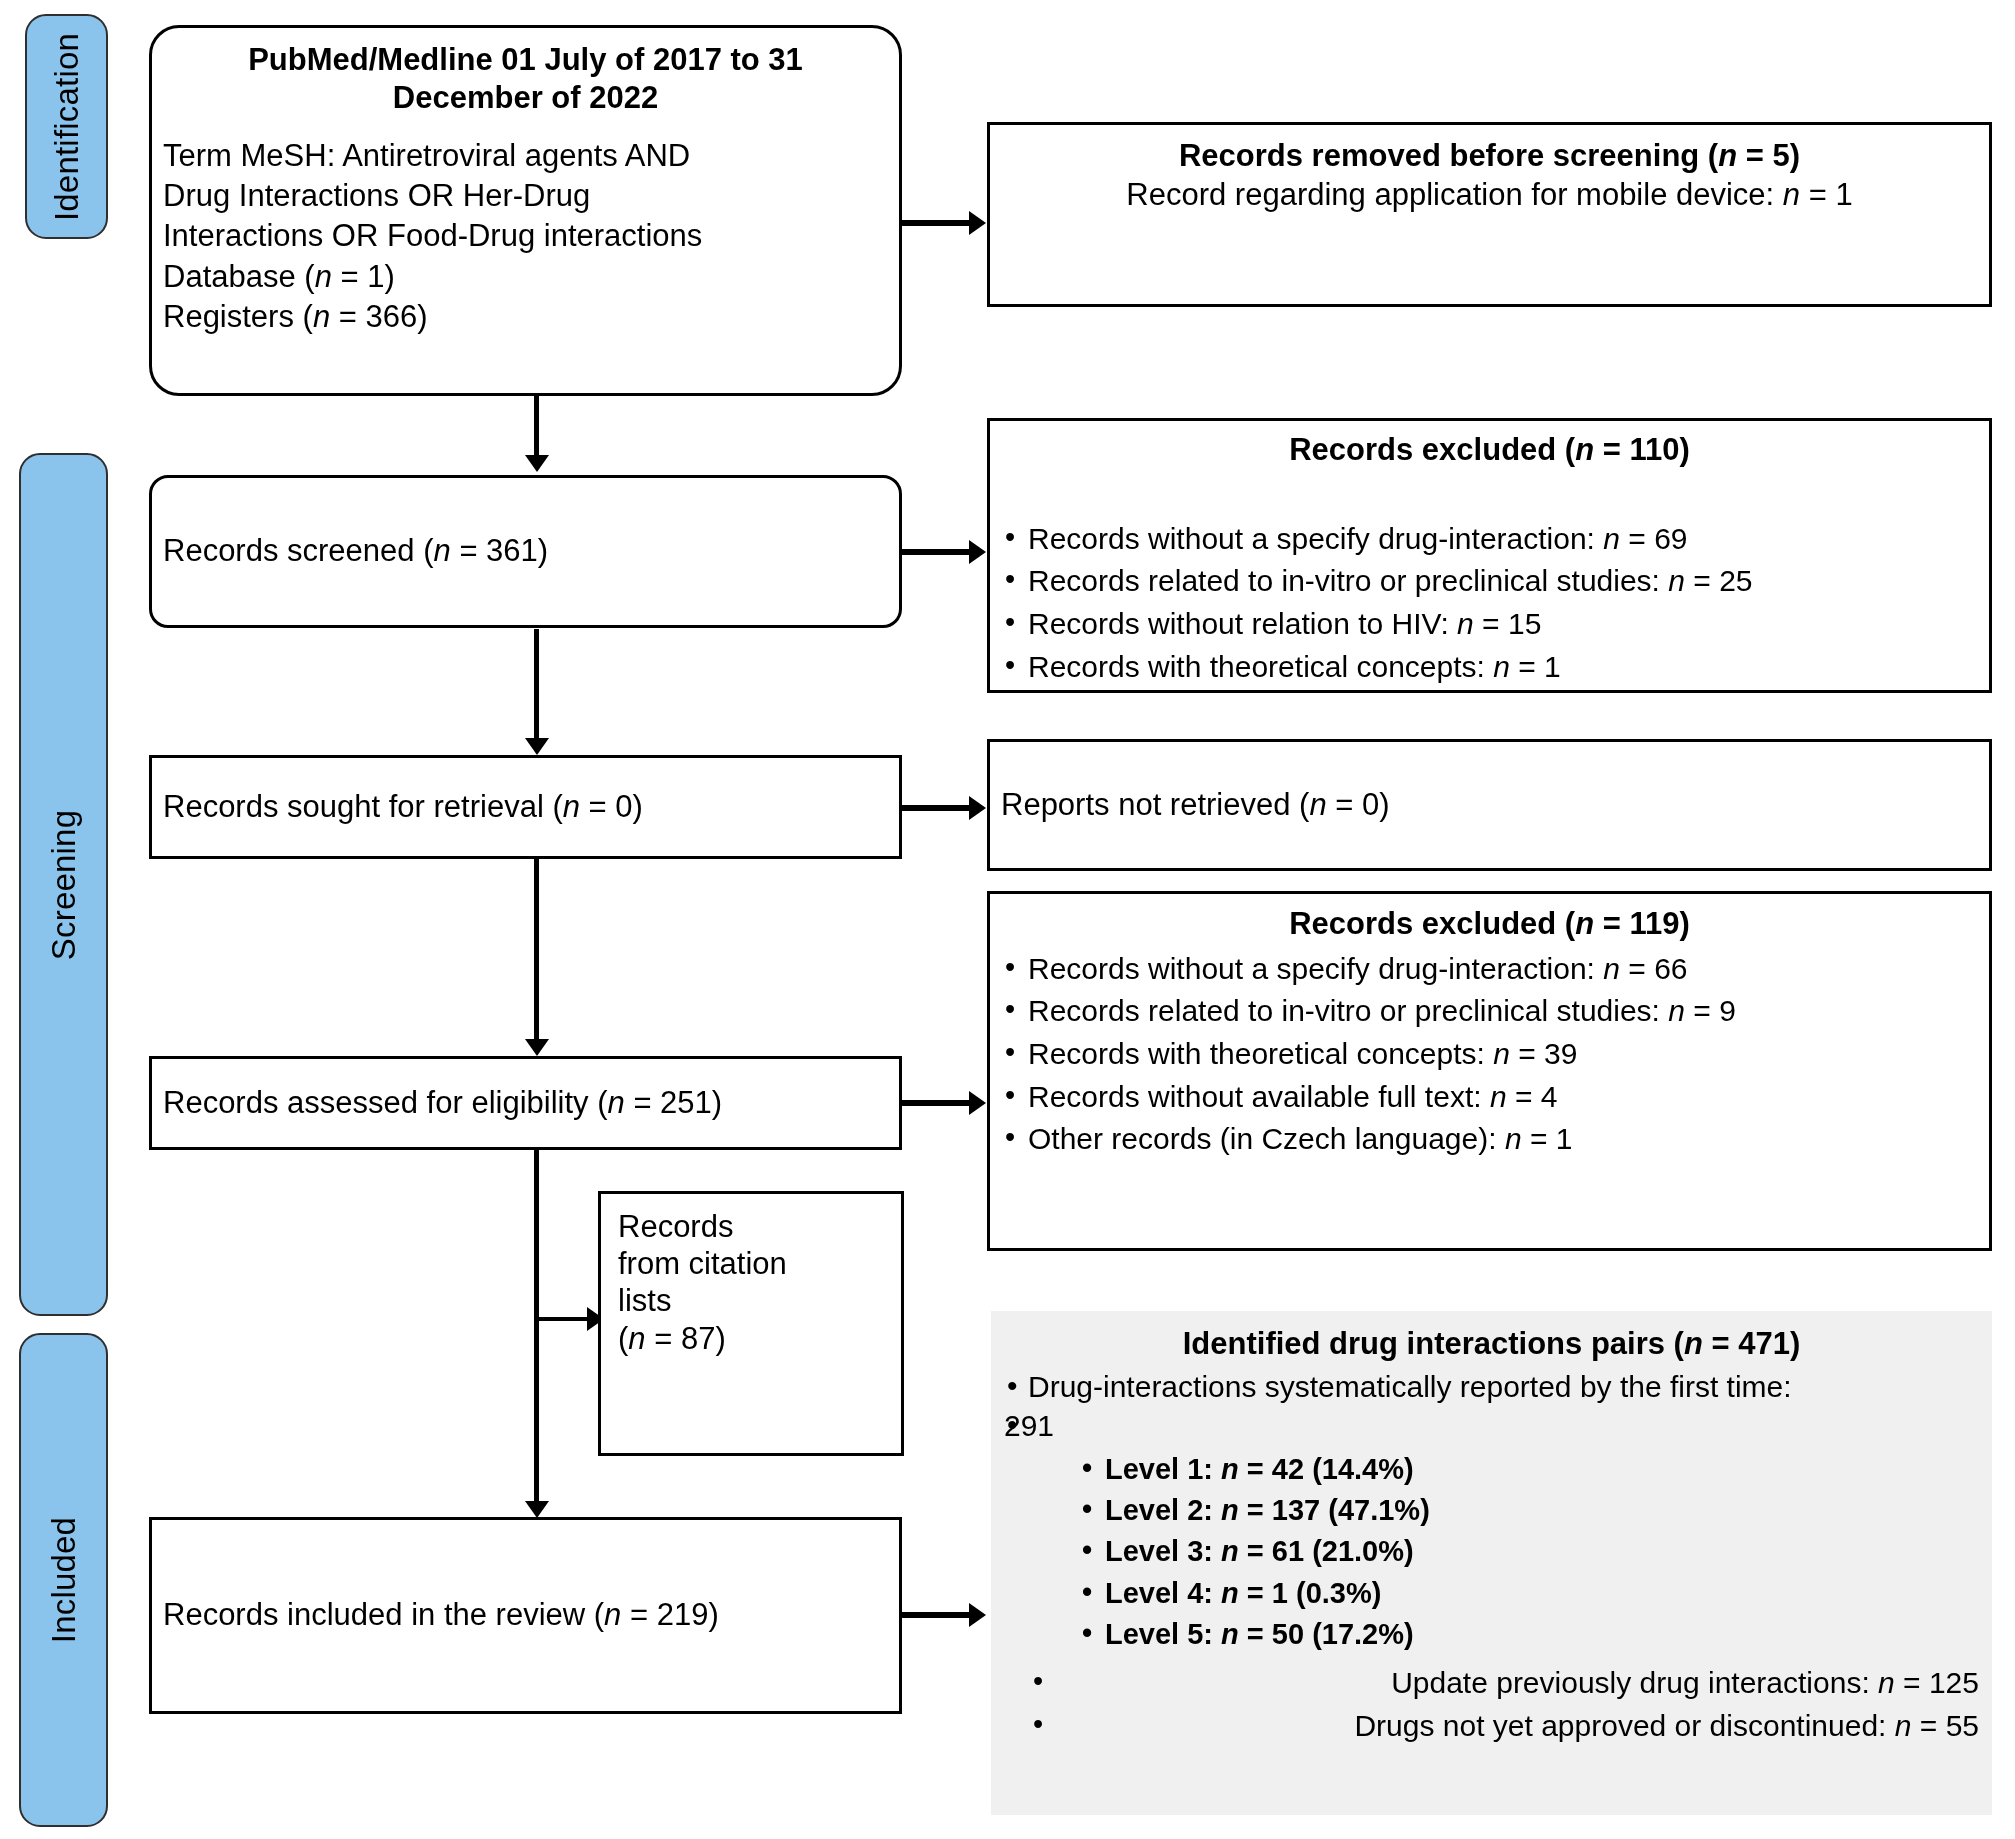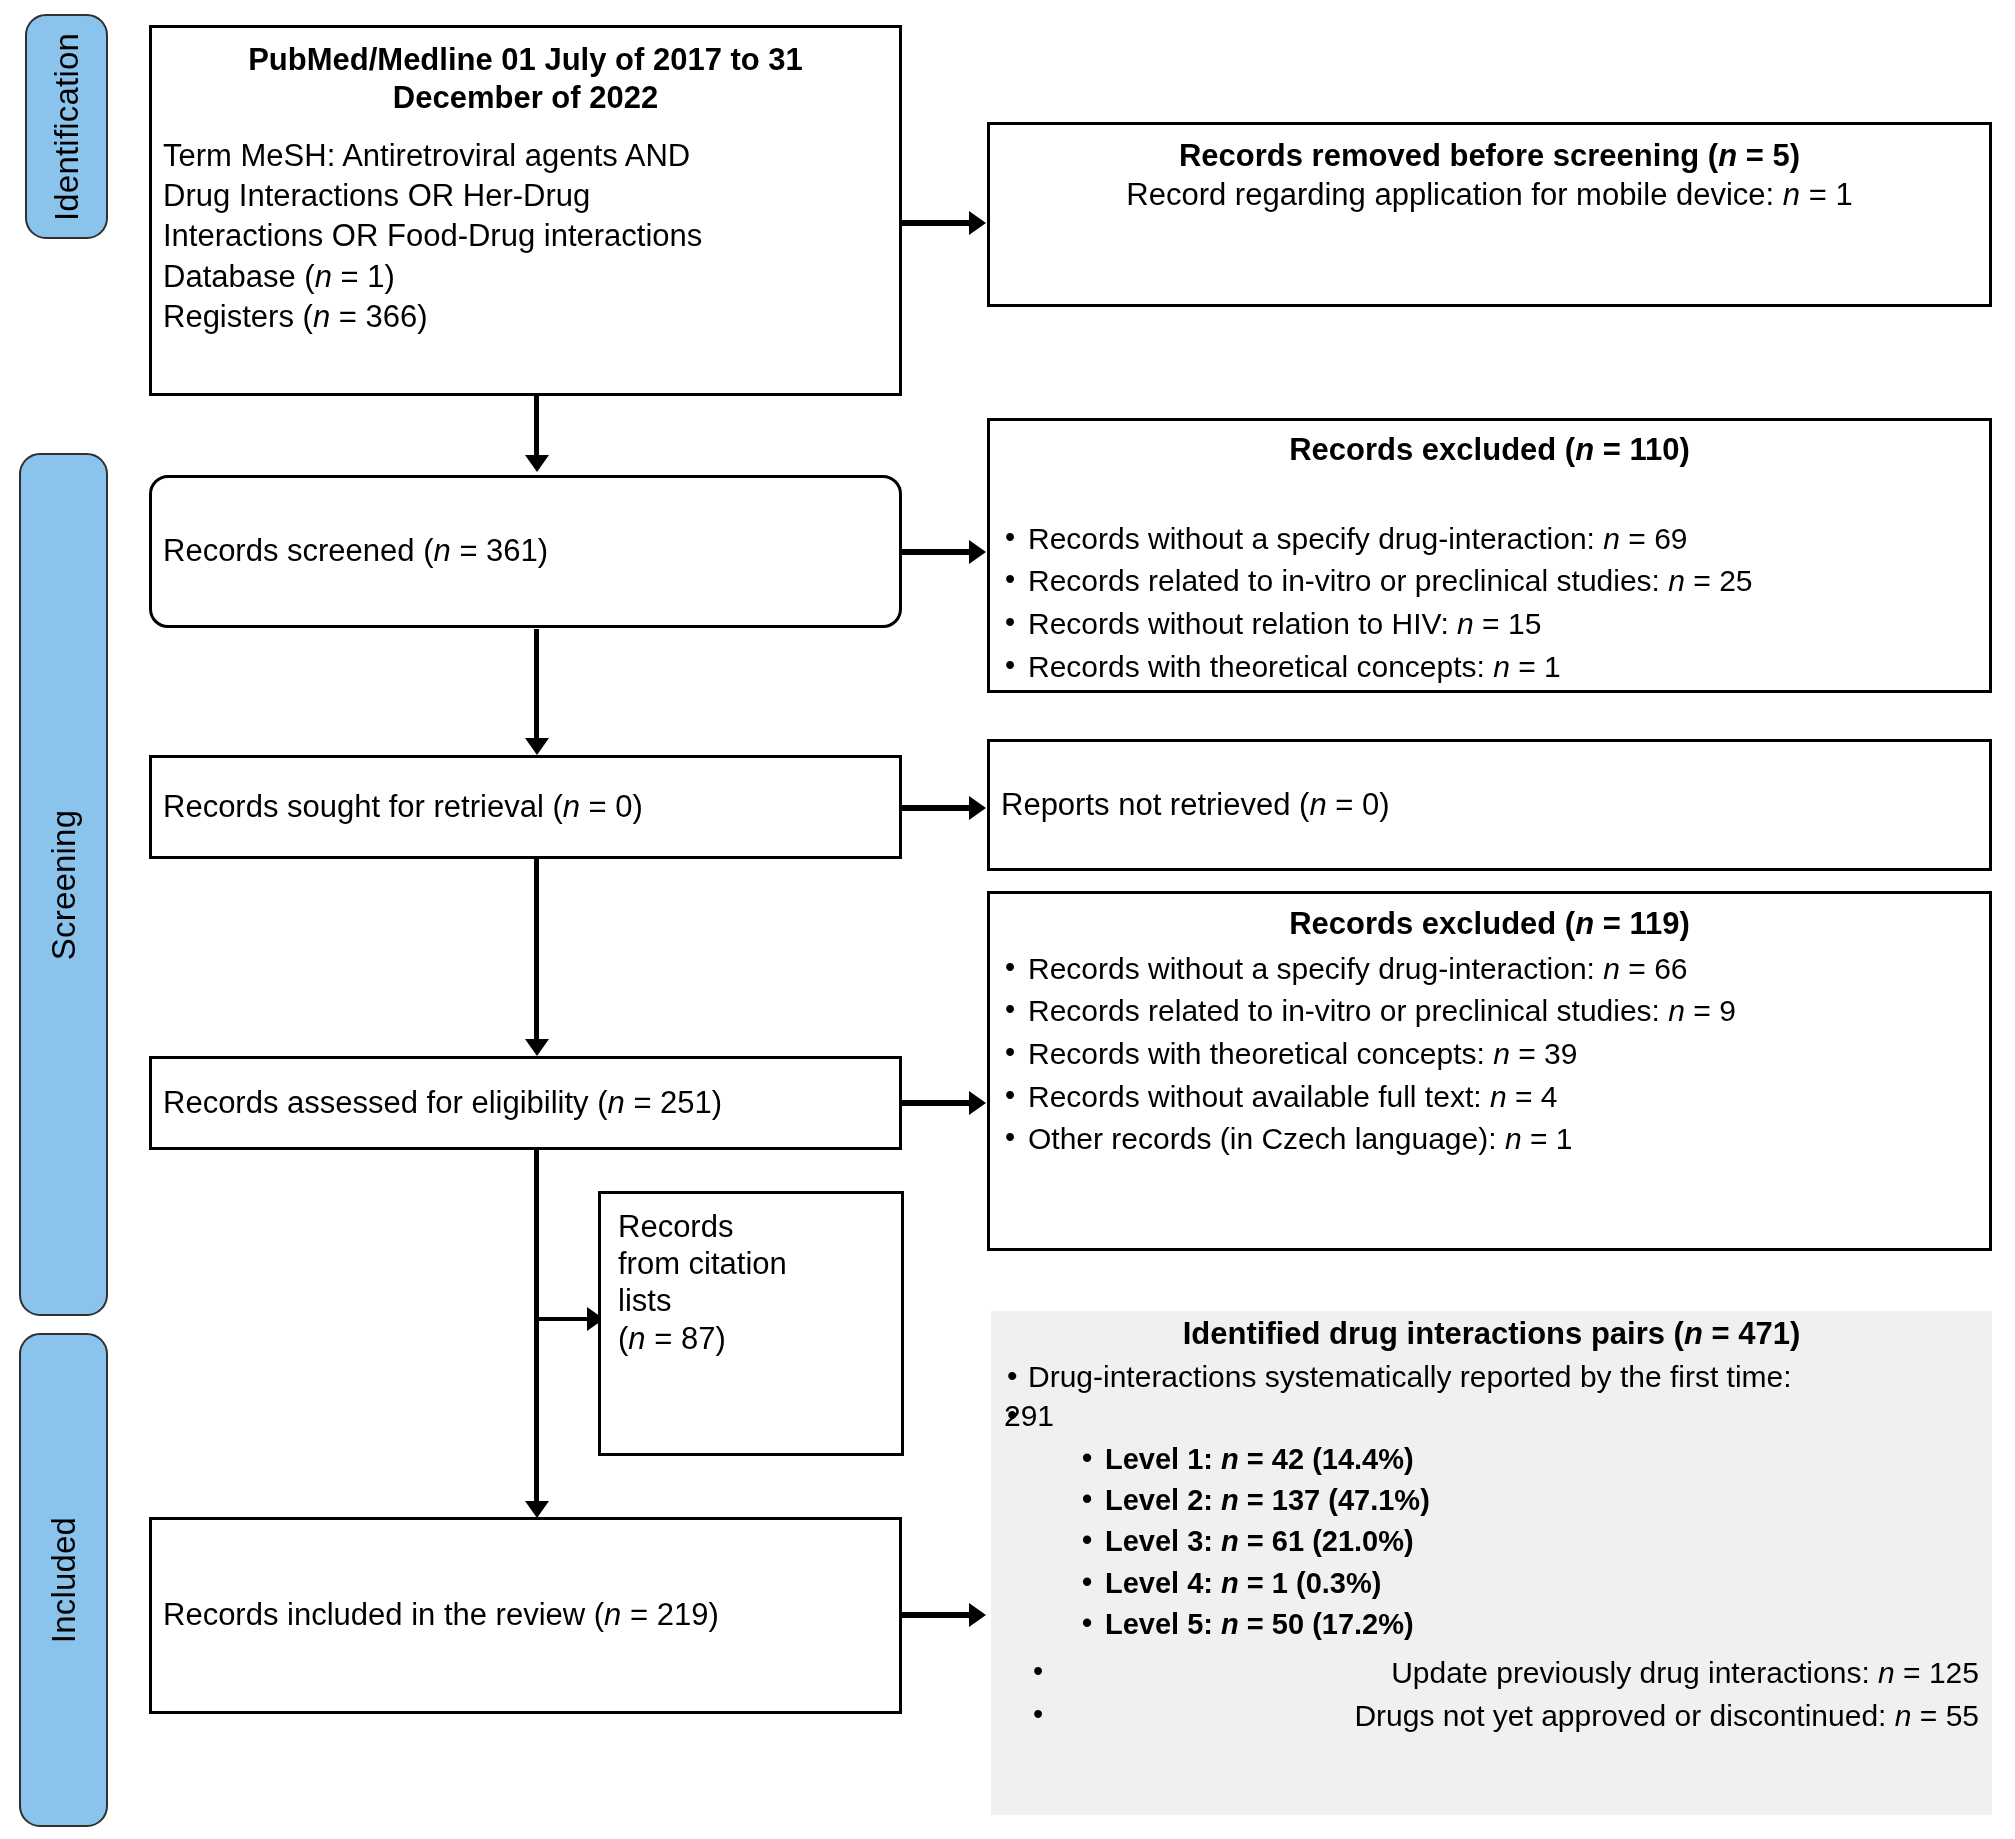--- a/index.html
+++ b/index.html
@@ -153,21 +153,21 @@
   </div>
 
   <div class="phase-bar" style="left:19px; top:453px; width:89px; height:863px;">
     <span class="phase-label">Screening</span>
   </div>
 
   <div class="phase-bar" style="left:19px; top:1333px; width:89px; height:494px;">
     <span class="phase-label">Included</span>
   </div>
 
-  <div class="box" style="left:149px; top:25px; width:753px; height:371px; justify-content:flex-start; padding-top:13px;">
+  <div class="box" style="left:149px; top:25px; width:753px; height:371px; justify-content:flex-start; padding-top:13px;border-radius:30px;">
     <div class="box-title">PubMed/Medline 01 July of 2017 to 31</div>
     <div class="box-title" style="margin-bottom:19px;">December of 2022</div>
     <div class="box-line">Term MeSH: Antiretroviral agents AND</div>
     <div class="box-line">Drug Interactions OR Her-Drug</div>
     <div class="box-line">Interactions OR Food-Drug interactions</div>
     <div class="box-line"><span>Database (</span><em class="it">n</em><span> = 1)</span></div>
     <div class="box-line"><span>Registers (</span><em class="it">n</em><span> = 366)</span></div>
   </div>
 
   <div class="hline thick" style="left:902px; top:220px; width:67px;"></div>
@@ -246,21 +246,21 @@
     <div class="box-line tight"><span>(</span><em class="it">n</em><span> = 87)</span></div>
   </div>
 
   <div class="box" style="left:149px; top:1517px; width:753px; height:197px;">
     <div class="box-line"><span>Records included in the review (</span><em class="it">n</em><span> = 219)</span></div>
   </div>
 
   <div class="hline thick" style="left:902px; top:1612px; width:67px;"></div>
   <div class="arrow-right" style="left:969px; top:1603px;"></div>
 
-  <div class="box gray" style="left:991px; top:1311px; width:1001px; height:504px; justify-content:flex-start; padding:4px 13px;">
+  <div class="box gray" style="left:991px; top:1311px; width:1001px; height:504px; justify-content:flex-start; padding:14px 13px;">
     <div class="box-title" style="margin-bottom:4px;"><span>Identified drug interactions pairs (</span><em class="it">n</em><span> = 471)</span></div>
 
     <div class="lead-bold">Drug-interactions systematically reported by the first time:</div>
     <div class="lead-bold" style="padding-left:0; margin-bottom:2px;">291</div>
 
     <ul class="bul sub">
       <li><span>Level 1: </span><em class="it">n</em><span> = 42 (14.4%)</span></li>
       <li><span>Level 2: </span><em class="it">n</em><span> = 137 (47.1%)</span></li>
       <li><span>Level 3: </span><em class="it">n</em><span> = 61 (21.0%)</span></li>
       <li><span>Level 4: </span><em class="it">n</em><span> = 1 (0.3%)</span></li>

